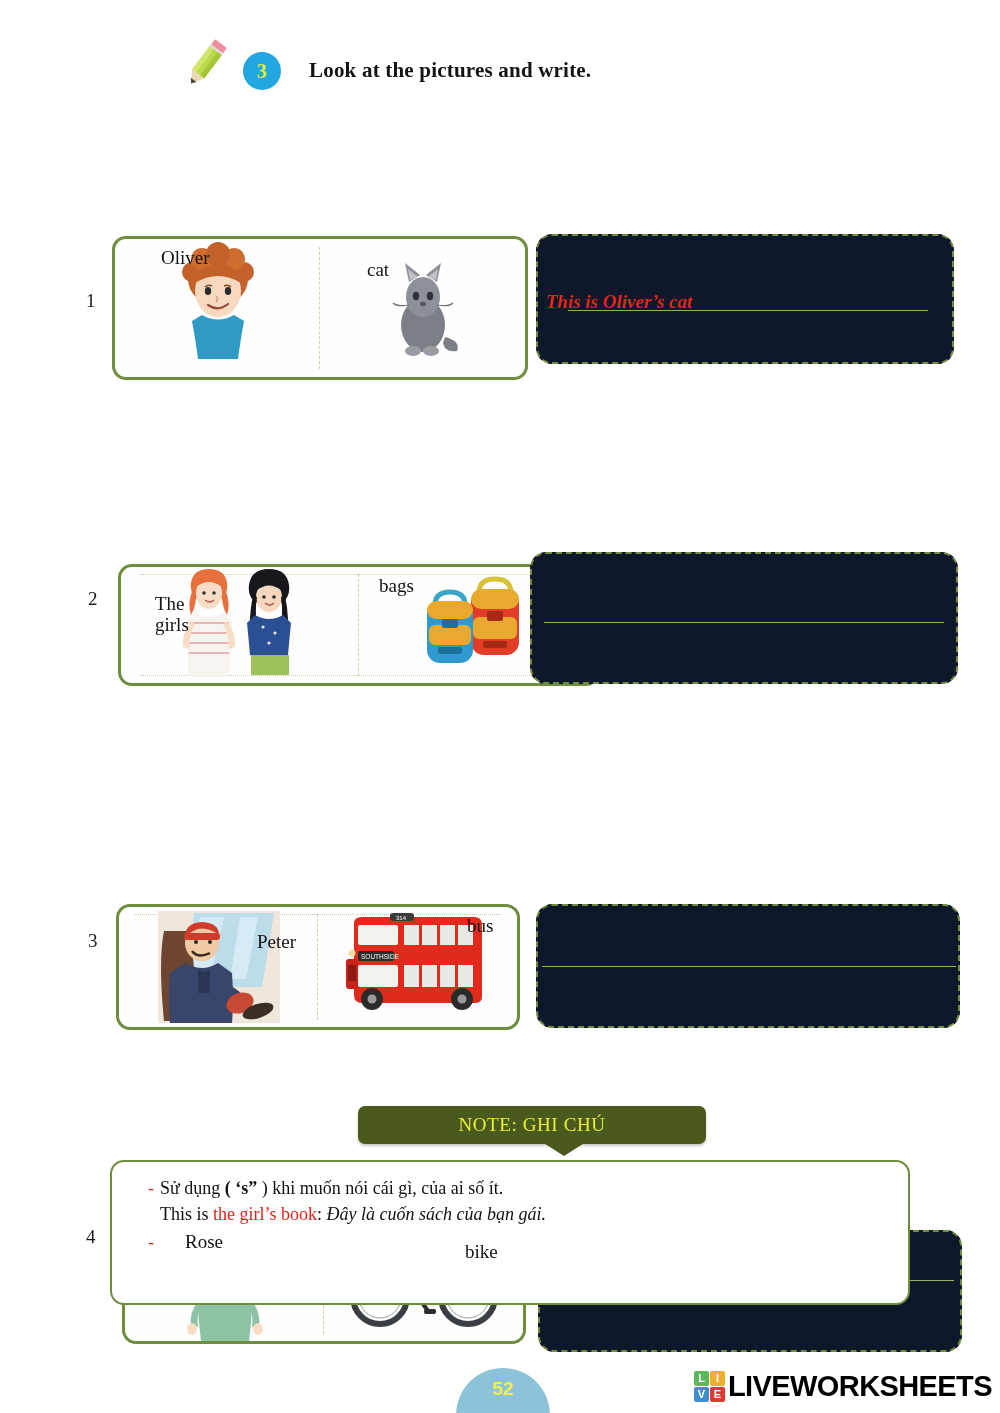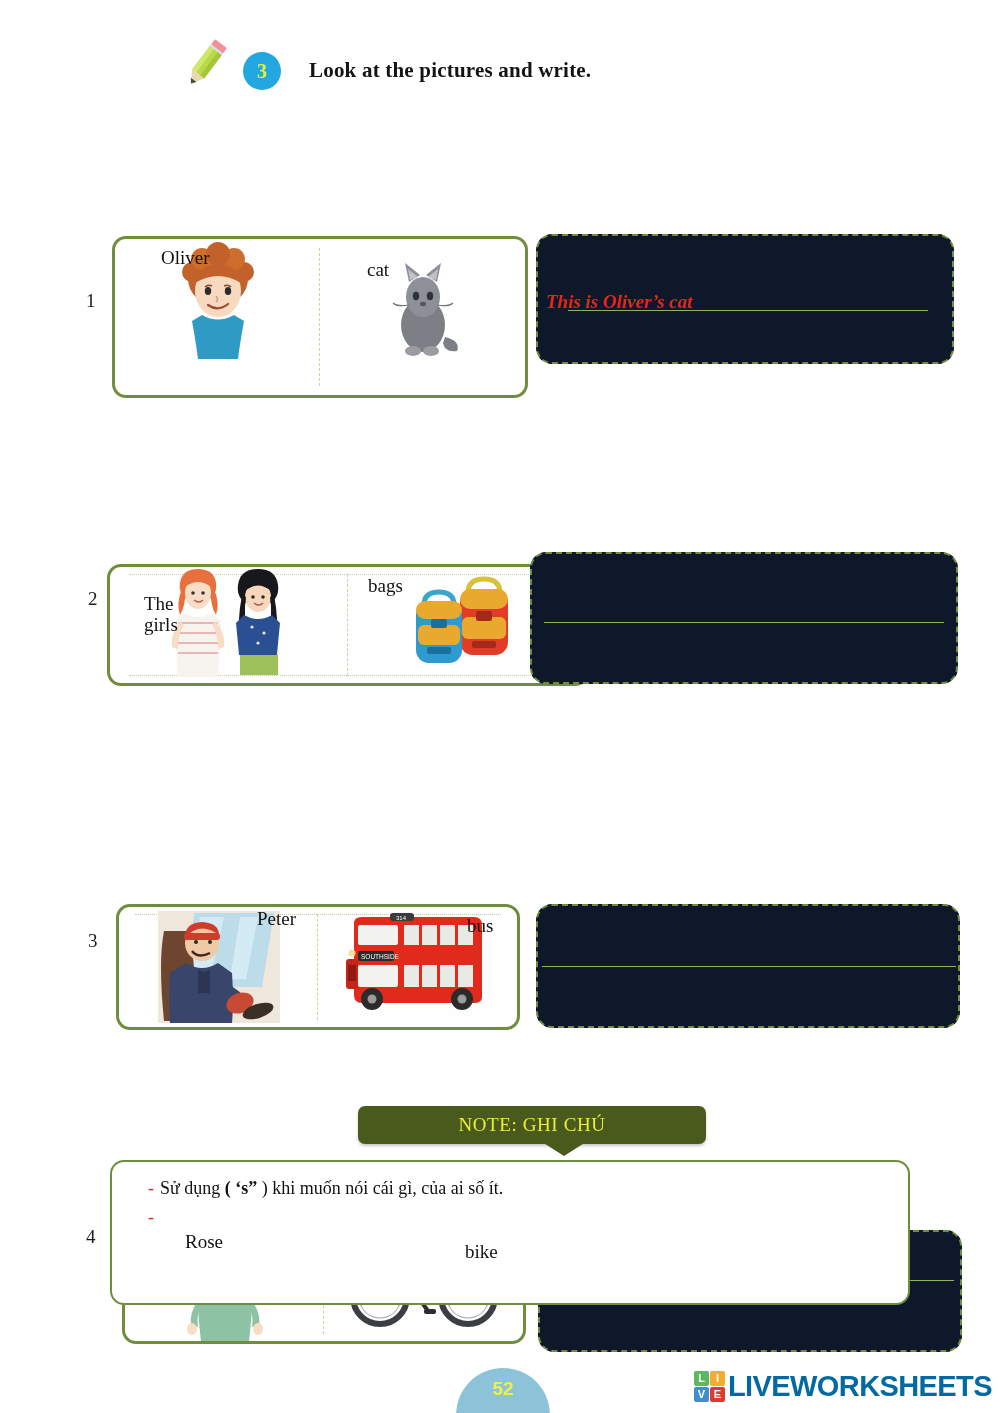--- a/index.html
+++ b/index.html
@@ -244,21 +244,21 @@
     border-radius: 2px;
   }
   .lw-l { background: #5cb85c; }
   .lw-i { background: #f0ad2e; }
   .lw-v { background: #3f8fd0; }
   .lw-e { background: #e03a30; }
   .lw-word {
     font-family: "Liberation Sans", sans-serif;
     font-weight: bold;
     font-size: 29px;
-    color: #0369a1;
+    color: #000000;
     letter-spacing: -.6px;
   }
 </style>
 </head>
 <body>
 
 <div class="header">
   <svg class="pencil-icon art" viewBox="0 0 58 56">
     <g transform="rotate(37 29 28)">
       <rect x="22" y="2" width="15" height="7" rx="1.5" fill="#f1909a"></rect>
@@ -270,21 +270,21 @@
       <polygon points="26,47.5 33,47.5 29.5,52" fill="#4a4a42"></polygon>
     </g>
   </svg>
   <div class="task-badge">3</div>
   <div class="task-title">Look at the pictures and write.</div>
 </div>
 
 <div class="row" style="top:118px;height:128px">
   <div class="row-number" style="left:86px;top:172px">1</div>
 
-  <div class="pic-box" style="left:112px;top:118px;width:416px;height:162px">
+  <div class="pic-box" style="left:112px;top:118px;width:416px;height:144px">
     <div class="pic-inner">
       <div class="pic-cell divider">
         <svg class="art" width="120" height="120" viewBox="0 0 120 120">
           <ellipse cx="60" cy="40" rx="30" ry="27" fill="#c2622a"></ellipse>
           <circle cx="34" cy="33" r="10" fill="#c2622a"></circle>
             <circle cx="86" cy="33" r="10" fill="#c2622a"></circle>
           <circle cx="44" cy="20" r="11" fill="#cf6d2e"></circle>
             <circle cx="76" cy="20" r="11" fill="#cf6d2e"></circle>
           <circle cx="60" cy="15" r="12" fill="#c2622a"></circle>
           <ellipse cx="60" cy="52" rx="23" ry="26" fill="#f7d9c0"></ellipse>
@@ -323,21 +323,21 @@
 
   <div class="ans-box" style="left:536px;top:116px;width:418px;height:130px">
     <div class="ans-line" style="left:30px;top:74px;width:360px"></div>
     <div class="ans-text" style="left:8px;top:55px">This is Oliver’s cat</div>
   </div>
 </div>
 
 <div class="row" style="top:282px;height:122px">
   <div class="row-number" style="left:88px;top:306px">2</div>
 
-  <div class="pic-box" style="left:107px;top:282px;width:482px;height:122px">
+  <div class="pic-box" style="left:118px;top:282px;width:482px;height:122px">
     <div class="dotted-top"></div>
     <div class="dotted-bottom"></div>
     <div class="pic-inner">
       <div class="pic-cell divider">
         <svg class="art" width="150" height="110" viewBox="0 0 150 110">
 
           <path d="M38 34 q-14 -4 -12 -18 q2 -14 18 -14 q16 0 18 14 q2 14 -12 18z" fill="#e8703c"></path>
           <ellipse cx="44" cy="26" rx="13" ry="16" fill="#f8ddc6"></ellipse>
           <path d="M31 20 q13 -10 26 0 q-2 -15 -13 -15 q-11 0 -13 15z" fill="#e8703c"></path>
           <path d="M28 22 q-6 14 -2 26 q6 -10 5 -24z" fill="#e8703c"></path>
@@ -441,21 +441,21 @@
           <rect x="8" y="52" width="12" height="30" rx="3" fill="#c4241a"></rect>
           <rect x="10" y="58" width="8" height="16" fill="#8f1a12"></rect>
           <circle cx="14" cy="46" r="3.5" fill="#f5dda4"></circle>
           <circle cx="34" cy="92" r="11" fill="#2b2b2b"></circle>
             <circle cx="34" cy="92" r="4.5" fill="#9b9b9b"></circle>
           <circle cx="124" cy="92" r="11" fill="#2b2b2b"></circle>
             <circle cx="124" cy="92" r="4.5" fill="#9b9b9b"></circle>
         </svg>
       </div>
     </div>
-    <div class="cue-label" style="left:138px;top:1px">Peter</div>
+    <div class="cue-label" style="left:138px;top:24px">Peter</div>
     <div class="cue-label" style="left:348px;top:8px">bus</div>
   </div>
 
   <div class="ans-box" style="left:536px;top:452px;width:424px;height:124px">
     <div class="ans-line" style="left:4px;top:60px;width:414px"></div>
     <div class="ans-text" style="left:14px;top:40px"></div>
   </div>
 </div>
 
 <div class="row" style="top:610px;height:124px">
@@ -534,20 +534,23 @@
 </div>
 
 <div class="note-box">
 
   <div class="note-item">
     <div class="note-dash">-</div>
     <div class="note-body">
       <div>
         <span>Sử dụng  </span><span class="bd">( ‘s”</span><span> ) khi muốn nói cái gì, của ai số ít.</span>
       </div>
+      <div>
+        <span>This is </span><span class="red">the girl’s book</span><span>: </span><span class="it">Đây là cuốn sách của bạn gái.</span>
+      </div>
     </div>
   </div>
 
   <div class="note-item">
     <div class="note-dash">-</div>
     <div class="note-body">
     </div>
   </div>
 
 </div>

